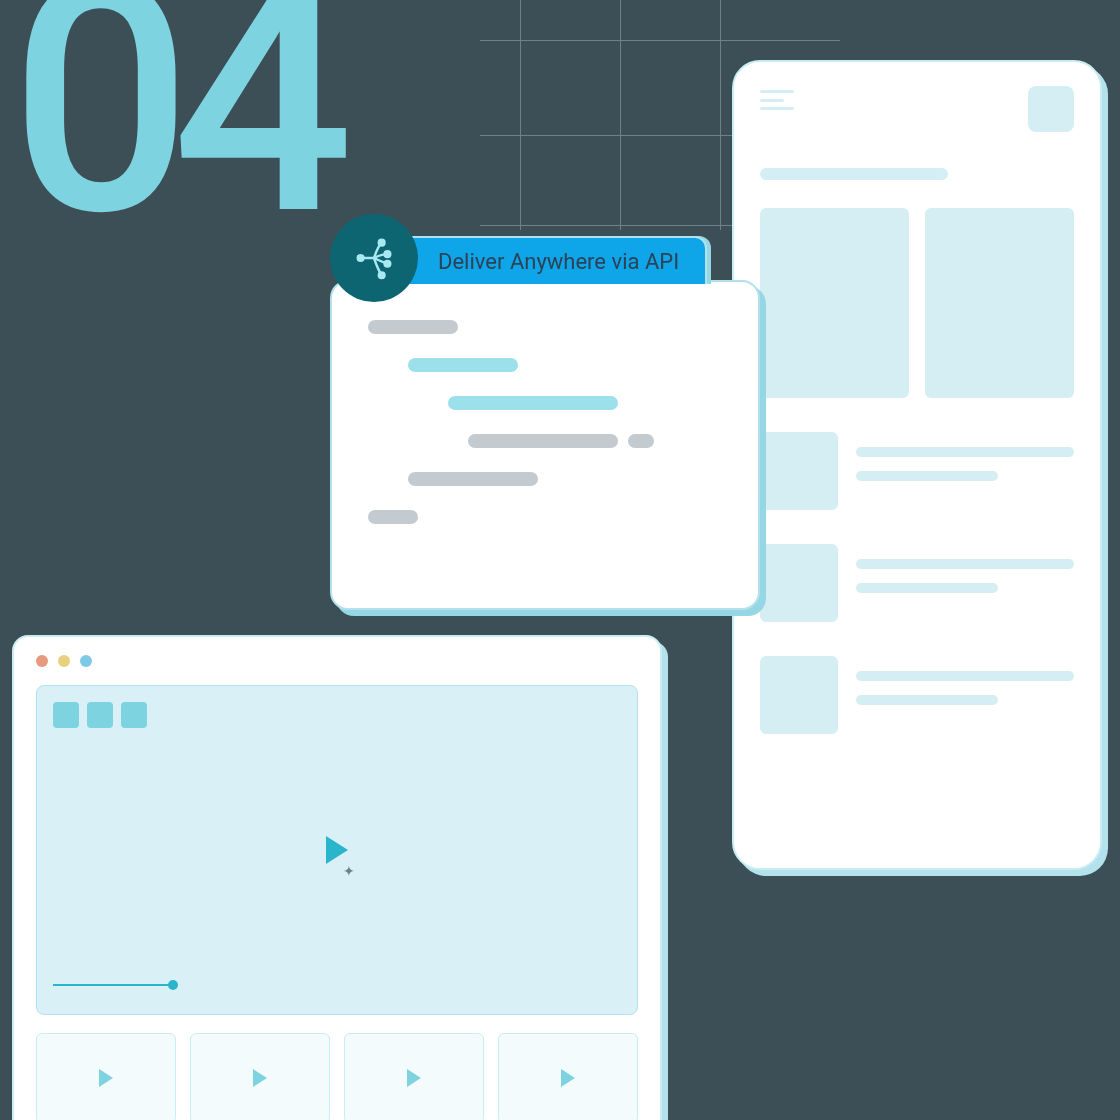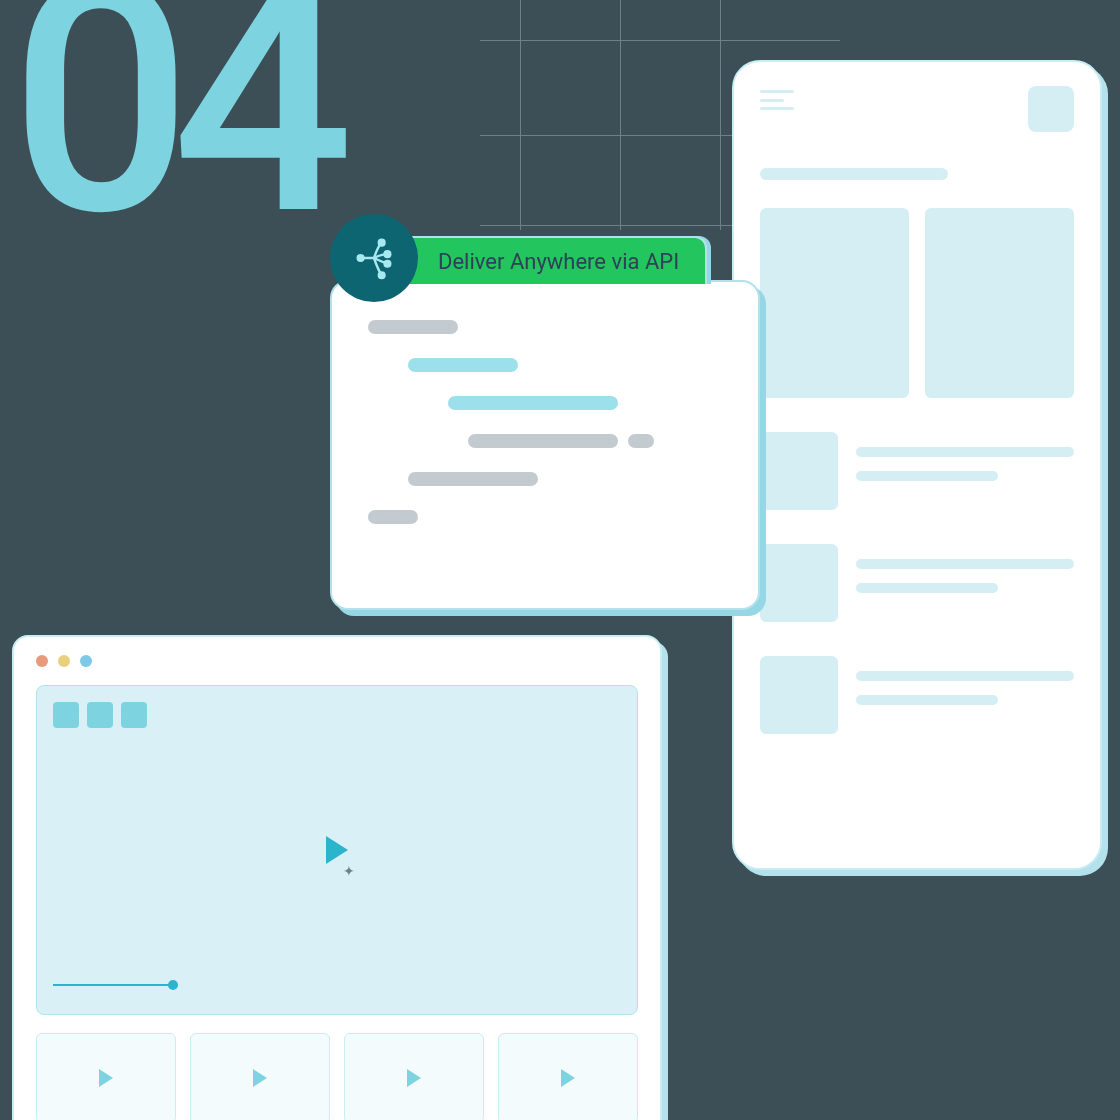--- a/index.html
+++ b/index.html
@@ -124,21 +124,21 @@
     border-radius: 18px;
     box-shadow: 6px 6px 0 #95d7e4;
     z-index: 10;
   }
   .api-header {
     position: absolute;
     top: -46px;
     left: 30px;
     display: flex;
     align-items: center;
-    background: #22c55e;
+    background: #0ea5e9;
     border: 2px solid #b3e2ec;
     border-bottom: none;
     border-radius: 12px 12px 0 0;
     padding: 10px 26px 10px 74px;
     box-shadow: 4px 0 0 #95d7e4;
     height: 48px;
   }
   .api-header .label {
     font-size: 22px;
     color: #2d4256;

